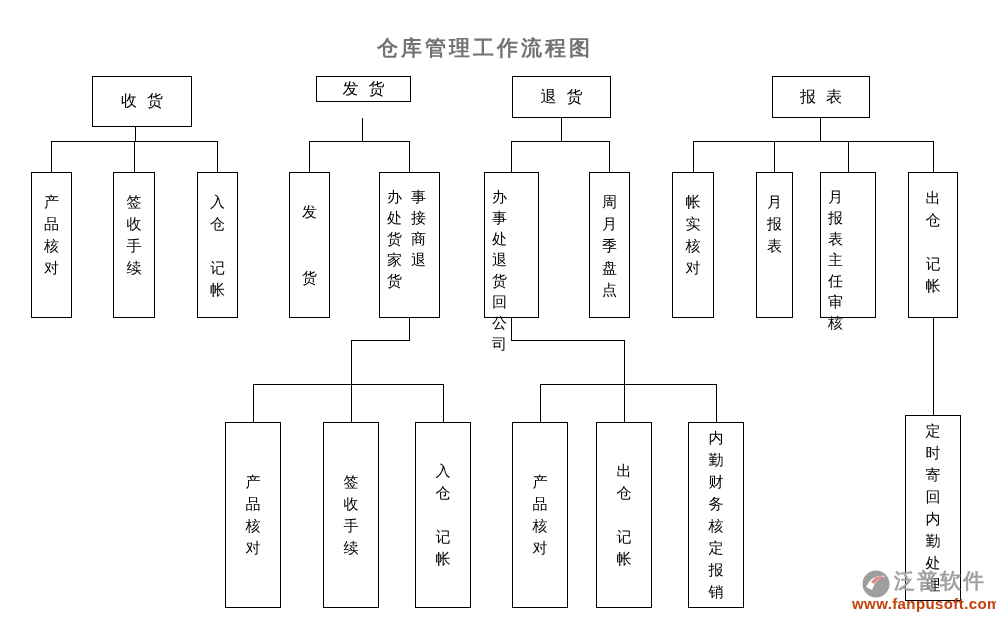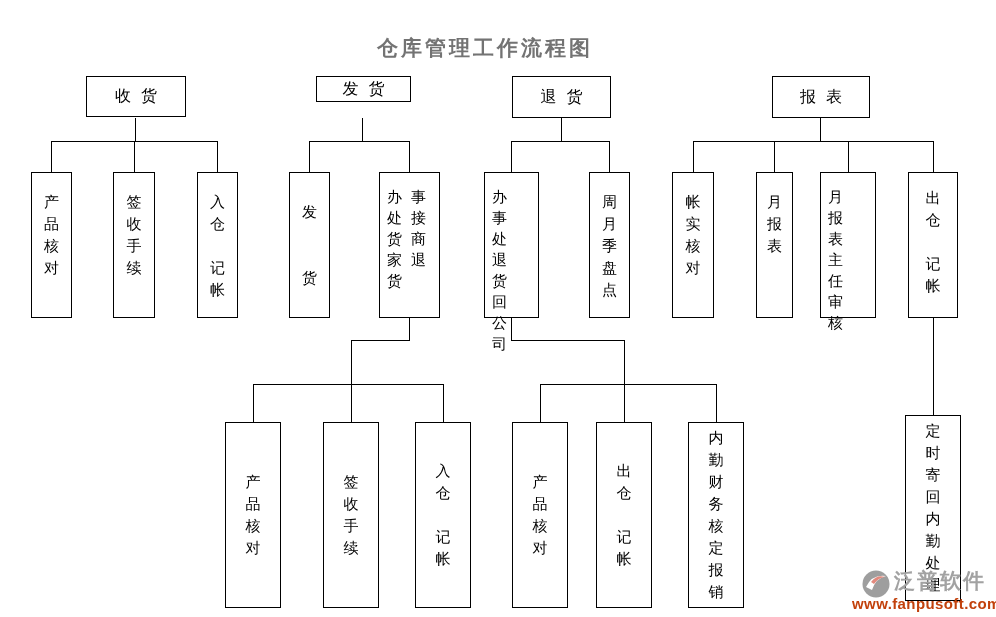--- a/index.html
+++ b/index.html
@@ -30,21 +30,21 @@
   .wm-url{position:absolute;left:1px;top:28px;font-size:15px;font-weight:bold;
     color:#c2410c;letter-spacing:0.4px;white-space:nowrap;}
 </style>
 </head>
 <body>
 
 <div id="stage">
 
   <div class="title">仓库管理工作流程图</div>
 
-  <div class="box hbox" style="left:86px;top:76px;width:100px;height:41px">收货</div>
+  <div class="box hbox" style="left:92px;top:76px;width:100px;height:51px">收货</div>
   <div class="box hbox" style="left:316px;top:76px;width:95px;height:26px">发货</div>
   <div class="box hbox" style="left:772px;top:76px;width:98px;height:42px">报表</div>
   <div class="box hbox" style="left:512px;top:76px;width:99px;height:42px">退货</div>
 
   <div class="box vcol" style="left:31px;top:172px;width:41px;height:146px">产
 品
 核
 对</div>
   <div class="box vcol" style="left:113px;top:172px;width:42px;height:146px">签
 收

